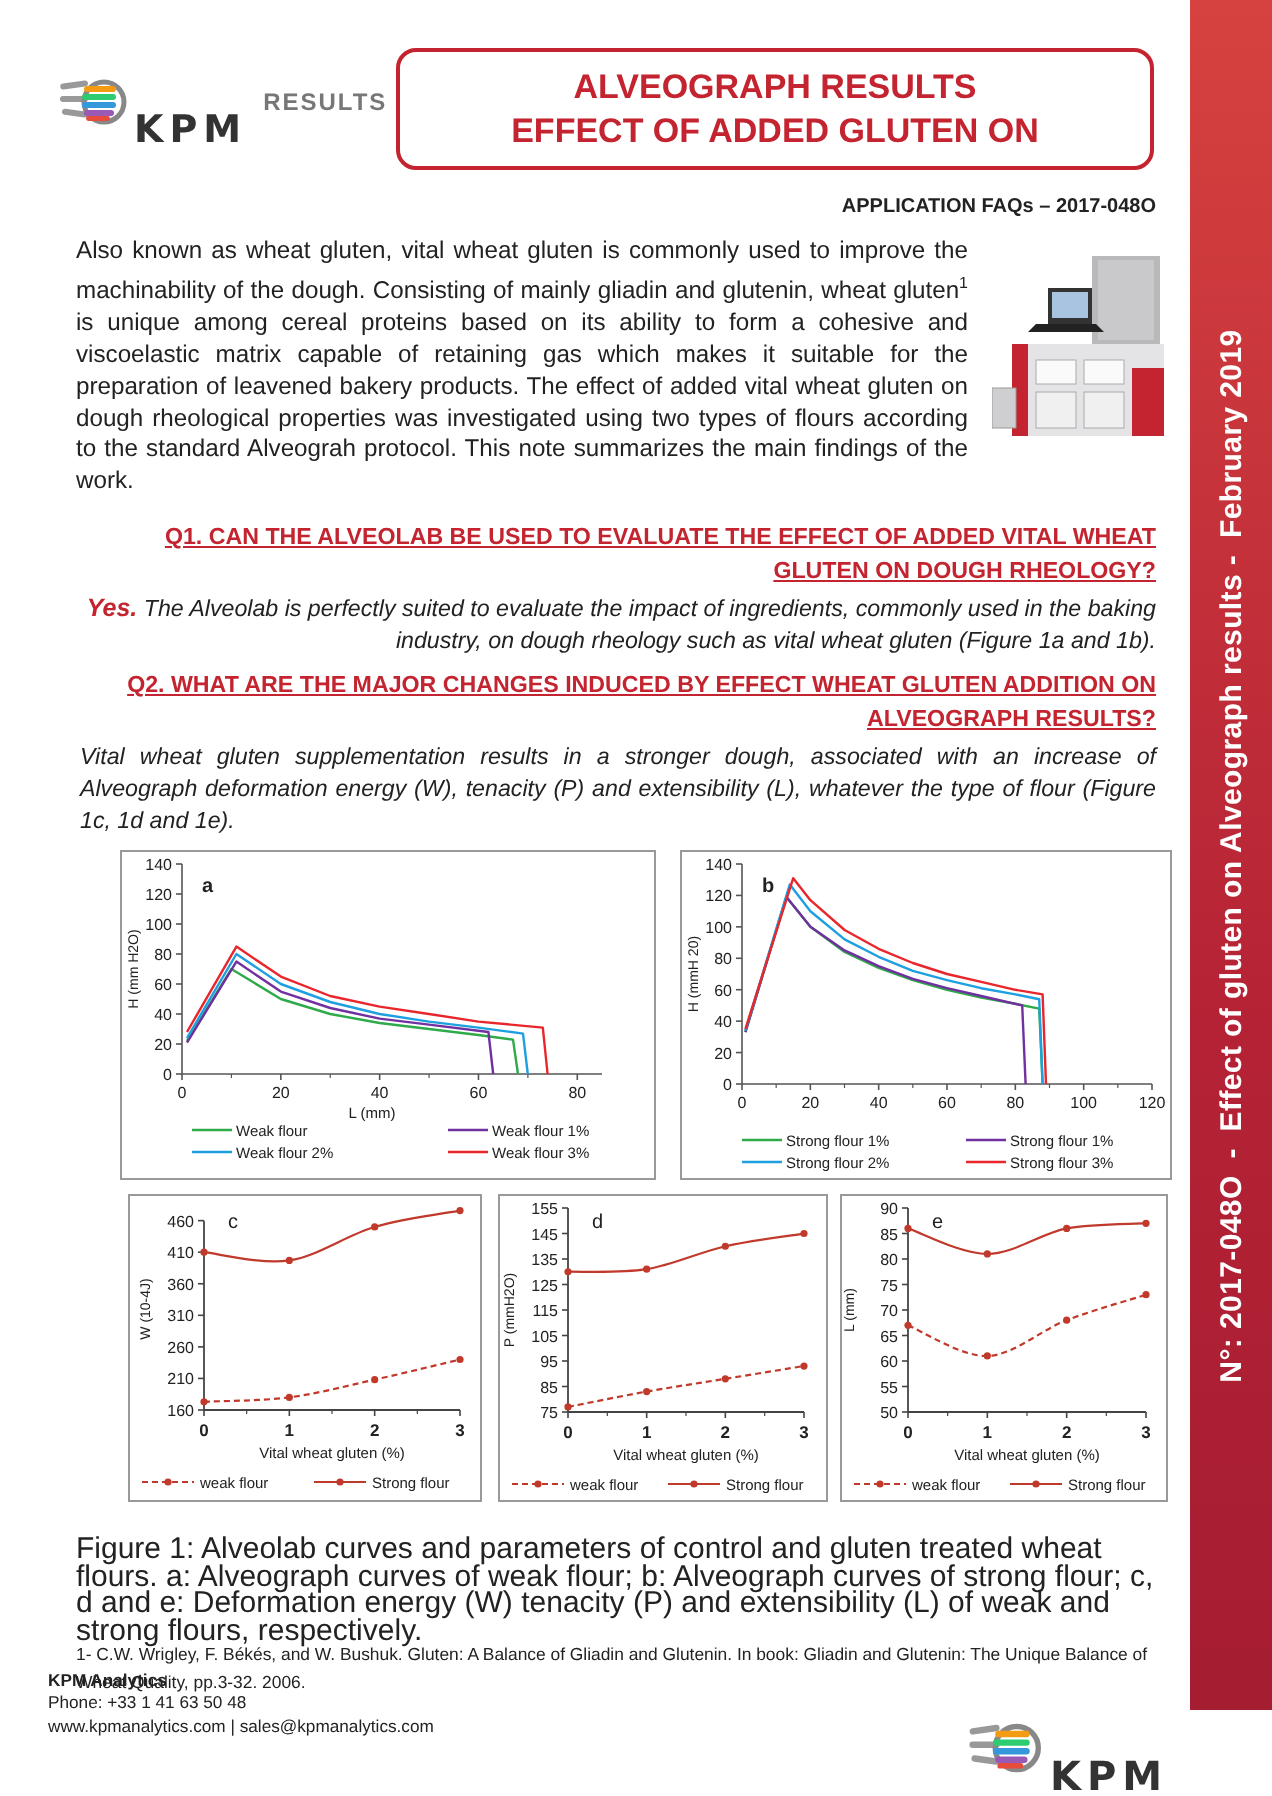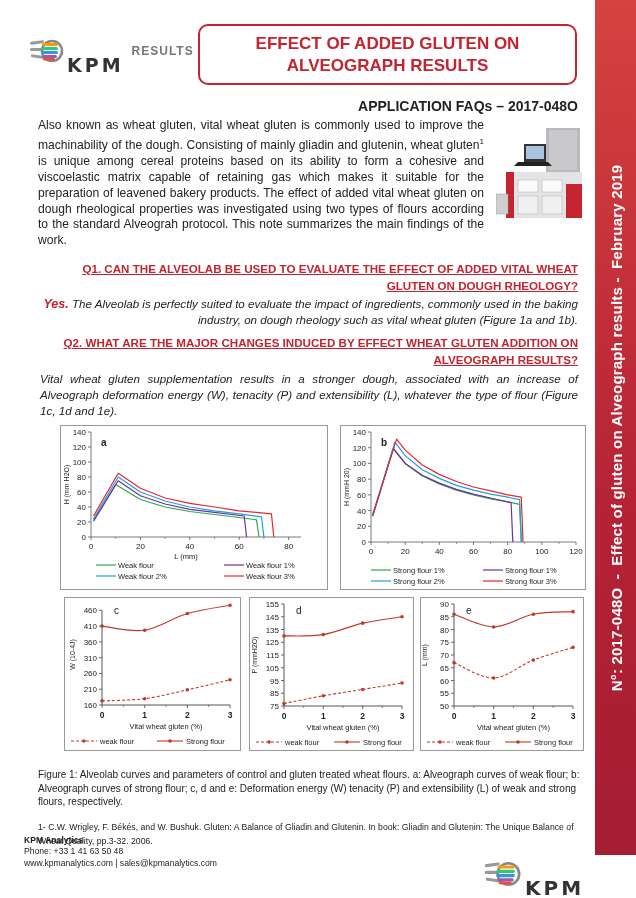--- a/index.html
+++ b/index.html
@@ -22,21 +22,21 @@
   .logo-kpm { font-family: "DejaVu Sans", sans-serif; font-weight: bold; font-size: 19px; letter-spacing: 3px; color: #333; margin-left: 3px; margin-top: 28px; }
   .logo-chopin { font-size: 12px; color: #777; letter-spacing: 1px; margin-left: 8px; font-weight: bold; }
 
   .title-box {
     position: absolute; left: 198px; top: 24px; width: 379px; height: 61px;
     border: 2px solid #c3242f; border-radius: 10px;
     display: flex; align-items: center; justify-content: center; text-align: center;
   }
   .title-box .title { color: #c3242f; font-weight: bold; font-size: 17px; line-height: 22px; }
 
-  .app-faq { position: absolute; left: 300px; top: 98px; width: 278px; text-align: right; font-size: 14px; font-weight: bold; color: #222; }
+  .app-faq { position: absolute; left: 300px; top: 98px; width: 278px; text-align: right; font-size: 10px; font-weight: bold; color: #222; }
 
   .intro {
     position: absolute; left: 38px; top: 118px; width: 446px;
     font-size: 12.1px; line-height: 15.9px; text-align: justify; color: #222;
   }
   .intro sup { font-size: 8px; }
 
   .machine { position: absolute; left: 496px; top: 124px; width: 90px; height: 100px; }
 
   .q-head {
@@ -46,21 +46,21 @@
   .q-ans {
     position: absolute; left: 40px; width: 538px;
     font-size: 11.6px; line-height: 16px; font-style: italic; color: #222;
   }
   .q-ans .yes { color: #c3242f; font-weight: bold; font-size: 12.5px; }
 
   .chart-frame { position: absolute; border: 1px solid #999; background: #fff; }
   .chart-frame svg { display: block; }
   .chart-frame text { font-family: "Liberation Sans", sans-serif; }
 
-  .caption { position: absolute; left: 38px; top: 768px; width: 545px; font-size: 10px; line-height: 13.5px; color: #222; }
+  .caption { position: absolute; left: 38px; top: 768px; width: 545px; font-size: 15px; line-height: 13.5px; color: #222; }
   .reference { position: absolute; left: 38px; top: 821px; width: 545px; font-size: 8.7px; line-height: 13.5px; color: #222; }
 
   .footer { position: absolute; left: 24px; top: 835px; font-size: 8.6px; line-height: 11.4px; color: #222; }
   .footer .company { font-weight: bold; }
 
   .logo-bottom { position: absolute; left: 484px; top: 848px; display: flex; align-items: center; }
   .logo-bottom .logo-kpm { font-size: 20px; }
 </style>
 </head>
 <body>
@@ -85,22 +85,22 @@
     <rect x="11" y="13" width="17" height="3" rx="1.5" fill="#3498db"></rect>
     <rect x="12" y="17" width="15" height="3" rx="1.5" fill="#9b59b6"></rect>
     <rect x="13" y="20" width="12" height="2.5" rx="1.2" fill="#e74c3c"></rect>
   </svg>
   <span class="logo-kpm">KPM</span>
   <span class="logo-chopin">RESULTS</span>
 </div>
 
 <div class="title-box">
   <div class="title">
+    <div>ALVEOGRAPH RESULTS</div>
     <div>EFFECT OF ADDED GLUTEN ON</div>
-    <div>ALVEOGRAPH RESULTS</div>
   </div>
 </div>
 
 <div class="app-faq">APPLICATION FAQs – 2017-048O</div>
 
 <p class="intro">
   <span>Also known as wheat gluten, vital wheat gluten is commonly used to improve the machinability of the dough. Consisting of mainly gliadin and glutenin, wheat gluten</span><sup>1</sup><span> is unique among cereal proteins based on its ability to form a cohesive and viscoelastic matrix capable of retaining gas which makes it suitable for the preparation of leavened bakery products. The effect of added vital wheat gluten on dough rheological properties was investigated using two types of flours according to the standard Alveograh protocol. This note summarizes the main findings of the work.</span>
 </p>
 
 <svg class="machine" viewBox="0 0 90 100">

